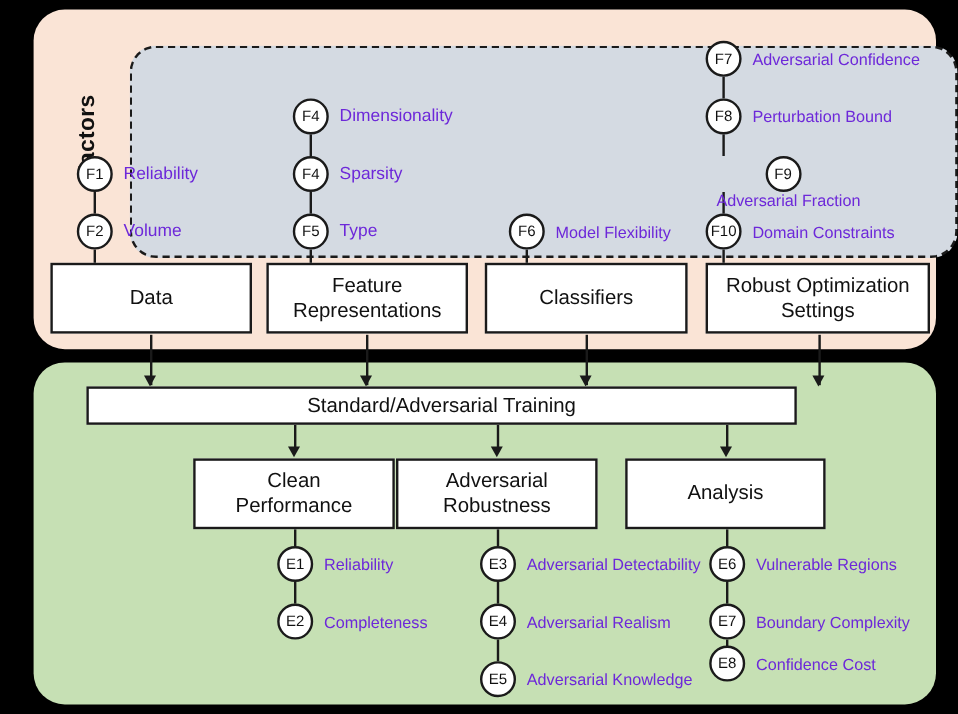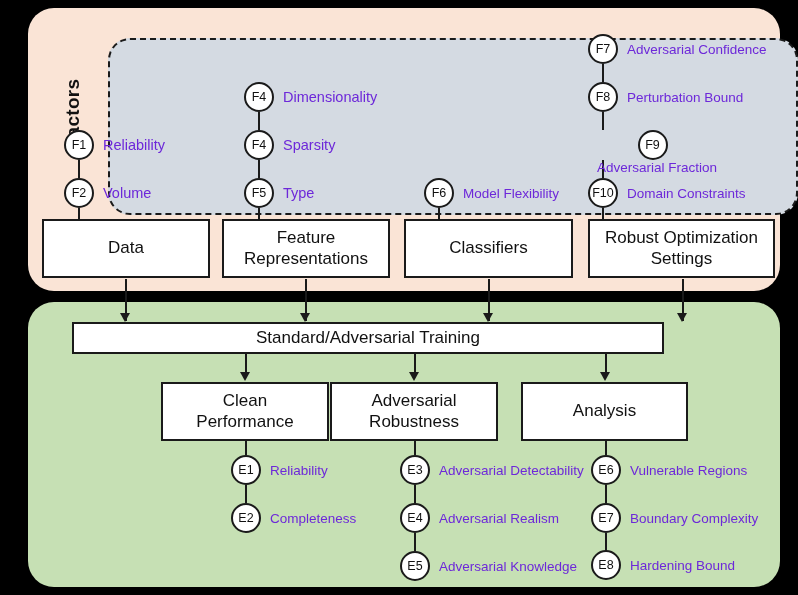--- a/index.html
+++ b/index.html
@@ -292,19 +292,19 @@
     <div class="node small" style="left:563px; top:153px;">
       <div class="bubble">E6</div>
       <div class="nlabel">Vulnerable Regions</div>
     </div>
     <div class="vline" style="left:576.8px; top:183px; height:18px;"></div>
     <div class="node small" style="left:563px; top:201px;">
       <div class="bubble">E7</div>
       <div class="nlabel">Boundary Complexity</div>
     </div>
     <div class="vline" style="left:576.8px; top:231px; height:18px;"></div>
-    <div class="node small" style="left:563px; top:248px;justify-content:flex-end;">
+    <div class="node small" style="left:563px; top:236px;justify-content:flex-end;">
       <div class="bubble">E8</div>
-      <div class="nlabel">Hardening Bound</div>
+      <div class="nlabel">Confidence Cost</div>
     </div>
 
   </div>
 </div>
 
 </body></html>

